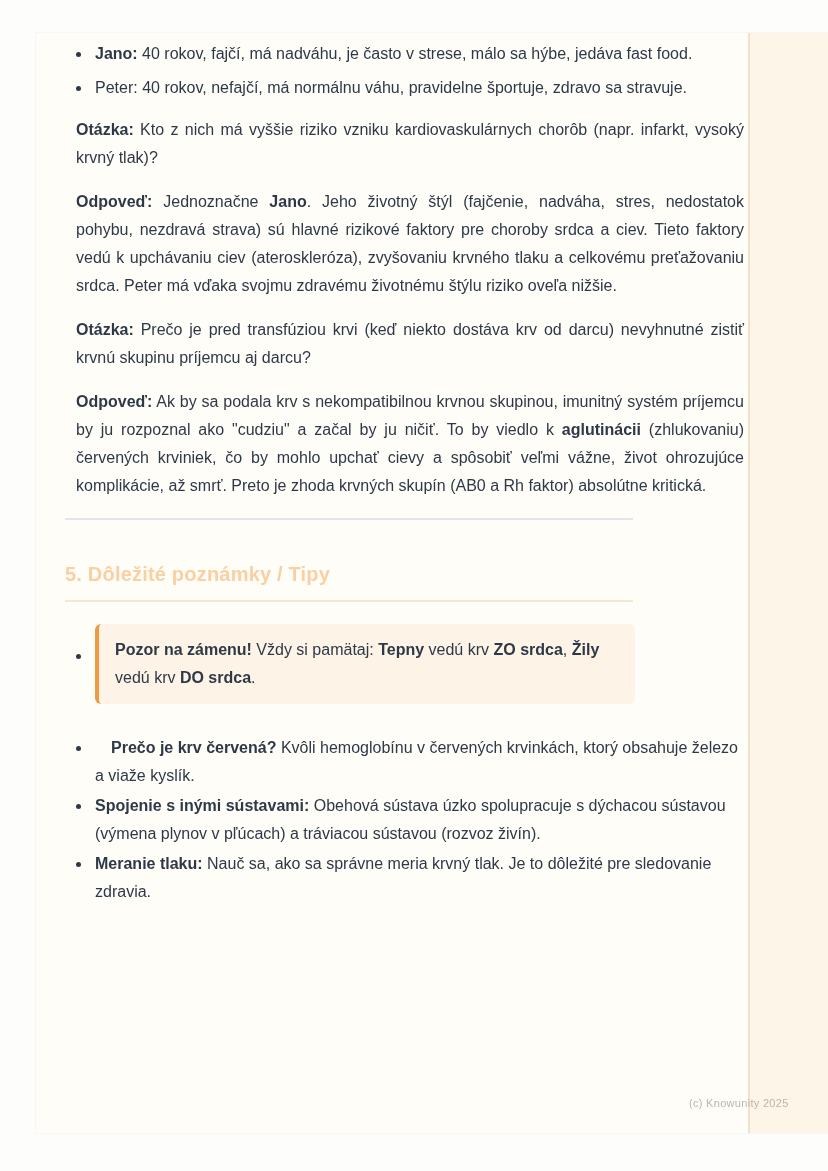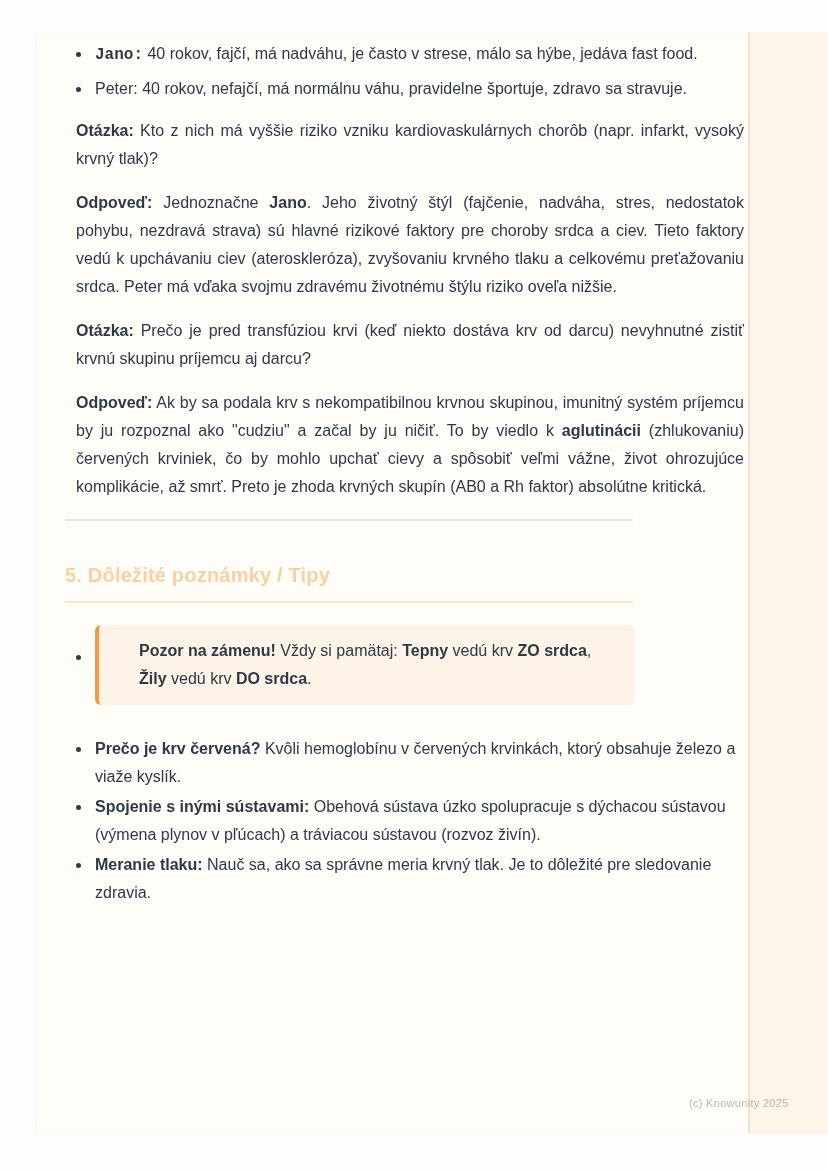--- a/index.html
+++ b/index.html
@@ -90,21 +90,21 @@
     position: relative;
     margin-top: 22px;
     padding-left: 30px;
   }
   .callout-row .bullet-dot { top: 30px; }
   .callout-box {
     width: 540px;
     background: var(--callout-bg, #fdf3e6);
     border-left: 4px solid var(--callout-accent, #f0993e);
     border-radius: 6px;
-    padding: 12px 40px;
+    padding: 12px 16px;
     line-height: 28px;
   }
 
   ul.tips-list { margin-top: 30px; margin-bottom: 0; }
   ul.tips-list li { margin-bottom: 2px; }
 
   .copyright {
     position: absolute;
     left: 689px; top: 1096px;
     font-size: 11px;
@@ -118,21 +118,21 @@
 <body>
 
 <div class="document-page">
   <div class="margin-band"></div>
 
   <div class="content">
 
     <ul class="doc-list">
       <li>
         <span class="bullet-dot"></span>
-        <span class="li-text"><span style="font-weight: 700; font-family: Liberation Mono, monospace;">Jano:</span><span> 40 rokov, fajčí, má nadváhu, je často v strese, málo sa hýbe, jedáva fast food.</span></span>
+        <span class="li-text"><span style="font-weight: 700;">Jano:</span><span> 40 rokov, fajčí, má nadváhu, je často v strese, málo sa hýbe, jedáva fast food.</span></span>
       </li>
       <li>
         <span class="bullet-dot"></span>
         <span class="li-text"><span style="font-weight: 400;">Peter:</span><span> 40 rokov, nefajčí, má normálnu váhu, pravidelne športuje, zdravo sa stravuje.</span></span>
       </li>
     </ul>
 
     <p class="para"><span style="font-weight: 700;">Otázka:</span><span> Kto z nich má vyššie riziko vzniku kardiovaskulárnych chorôb (napr. infarkt, vysoký krvný tlak)?</span></p>
 
     <p class="para"><span style="font-weight: 700;">Odpoveď:</span><span> Jednoznačne </span><span style="font-weight: 700;">Jano</span><span>. Jeho životný štýl (fajčenie, nadváha, stres, nedostatok pohybu, nezdravá strava) sú hlavné rizikové faktory pre choroby srdca a ciev. Tieto faktory vedú k upchávaniu ciev (ateroskleróza), zvyšovaniu krvného tlaku a celkovému preťažovaniu srdca. Peter má vďaka svojmu zdravému životnému štýlu riziko oveľa nižšie.</span></p>
@@ -150,21 +150,21 @@
     <div class="callout-row">
       <span class="bullet-dot"></span>
       <div class="callout-box">
         <span><span style="font-weight: 700;">Pozor na zámenu!</span><span> Vždy si pamätaj: </span><span style="font-weight: 700;">Tepny</span><span> vedú krv </span><span style="font-weight: 700;">ZO srdca</span><span>, </span><span style="font-weight: 700;">Žily</span><span> vedú krv </span><span style="font-weight: 700;">DO srdca</span><span>.</span></span>
       </div>
     </div>
 
     <ul class="doc-list tips-list">
       <li>
         <span class="bullet-dot"></span>
-        <span class="li-text"><span style="font-weight: 700;">Prečo je krv červená?</span><span> Kvôli hemoglobínu v červených krvinkách, ktorý obsahuje železo a viaže kyslík.</span></span>
+        <span class="li-text"><span style="font-weight: 700; margin-left: 16px;">Prečo je krv červená?</span><span> Kvôli hemoglobínu v červených krvinkách, ktorý obsahuje železo a viaže kyslík.</span></span>
       </li>
       <li>
         <span class="bullet-dot"></span>
         <span class="li-text"><span style="font-weight: 700;">Spojenie s inými sústavami:</span><span> Obehová sústava úzko spolupracuje s dýchacou sústavou (výmena plynov v pľúcach) a tráviacou sústavou (rozvoz živín).</span></span>
       </li>
       <li>
         <span class="bullet-dot"></span>
         <span class="li-text"><span style="font-weight: 700;">Meranie tlaku:</span><span> Nauč sa, ako sa správne meria krvný tlak. Je to dôležité pre sledovanie zdravia.</span></span>
       </li>
     </ul>

